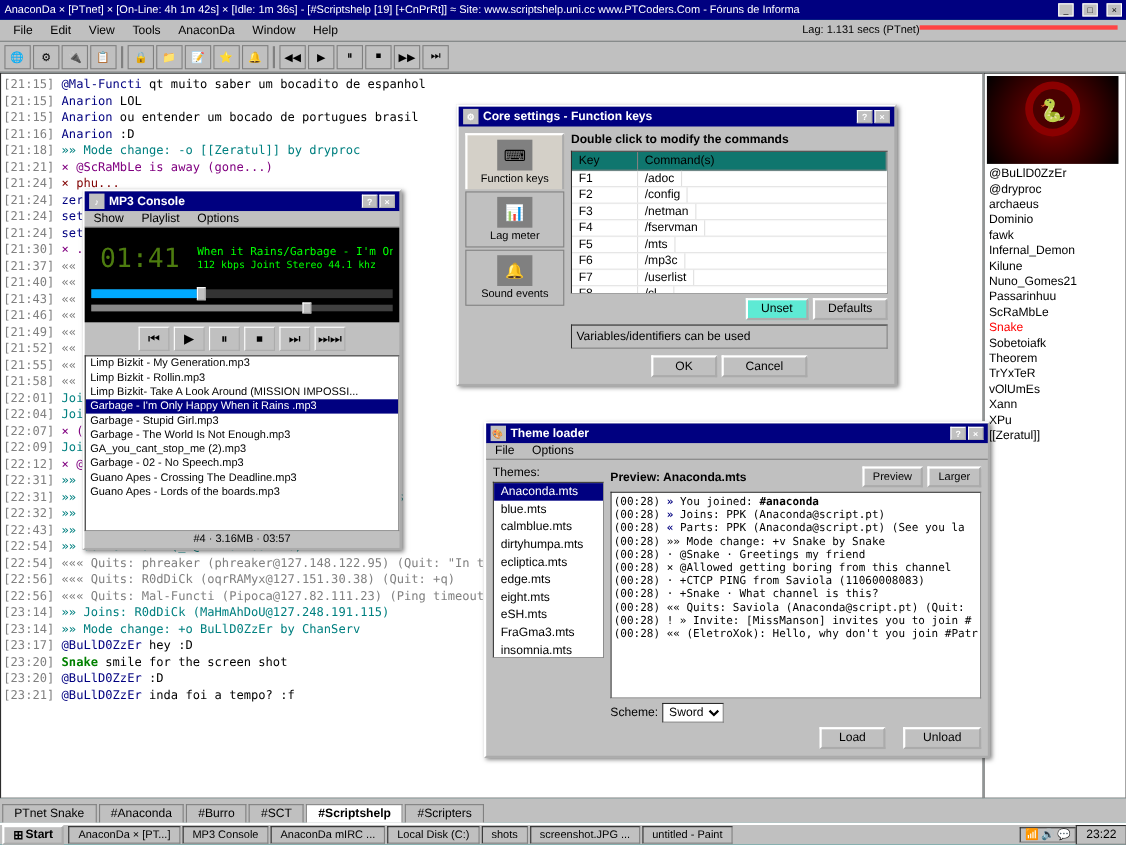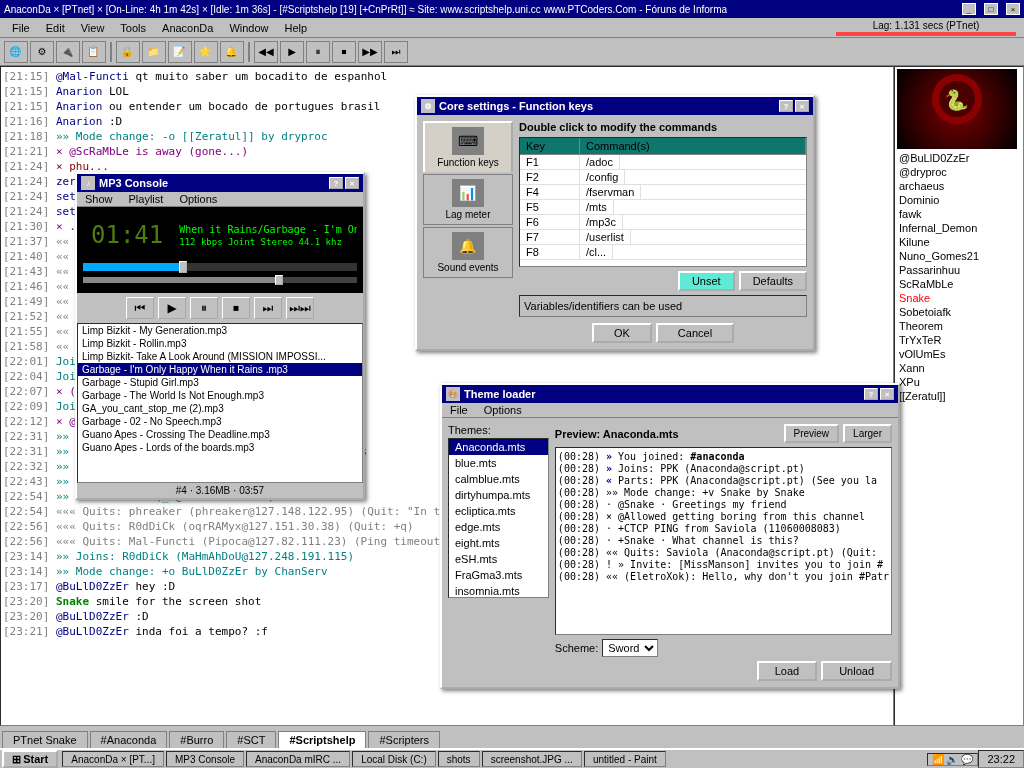--- a/index.html
+++ b/index.html
@@ -108,21 +108,21 @@
 </div>
 
 <div class="menubar">
   <span class="menubar-item">File</span>
   <span class="menubar-item">Edit</span>
   <span class="menubar-item">View</span>
   <span class="menubar-item">Tools</span>
   <span class="menubar-item">AnaconDa</span>
   <span class="menubar-item">Window</span>
   <span class="menubar-item">Help</span>
-  <div style="margin-left:auto;display:flex;flex-direction:column;align-items:center;padding-right:4px;">
+  <div style="margin-left:auto;display:flex;align-items:flex-start;padding-right:4px;">
     <span style="font-size:10px;">Lag: 1.131 secs (PTnet)</span>
     <div style="height:4px;background:#ff4444;width:180px;margin-top:1px;"></div>
   </div>
 </div>
 
 <div class="toolbar">
   <div class="toolbar-btn">🌐</div>
   <div class="toolbar-btn">⚙</div>
   <div class="toolbar-btn">🔌</div>
   <div class="toolbar-btn">📋</div>
@@ -285,20 +285,24 @@
         </div>
         <div class="key-row">
             <div class="key-cell" style="width:60px;">F1</div>
             <div class="key-cell">/adoc</div>
           </div>
         <div class="key-row">
             <div class="key-cell" style="width:60px;">F2</div>
             <div class="key-cell">/config</div>
           </div>
         <div class="key-row">
+            <div class="key-cell" style="width:60px;">F3</div>
+            <div class="key-cell">/netman</div>
+          </div>
+        <div class="key-row">
             <div class="key-cell" style="width:60px;">F4</div>
             <div class="key-cell">/fservman</div>
           </div>
         <div class="key-row">
             <div class="key-cell" style="width:60px;">F5</div>
             <div class="key-cell">/mts</div>
           </div>
         <div class="key-row">
             <div class="key-cell" style="width:60px;">F6</div>
             <div class="key-cell">/mp3c</div>
@@ -447,19 +451,19 @@
         <div class="preview-line">(00:28) «« (EletroXok): Hello, why don't you join #Patr</div>
       </div>
 
       <div style="display:flex;align-items:center;gap:4px;margin-top:4px;">
         <span style="font-size:11px;">Scheme:</span>
         <select style="font-size:11px;background:#fff;border:1px inset #808080;padding:1px;">
           <option>Sword</option>
         </select>
       </div>
 
-      <div style="display:flex;gap:4px;margin-top:4px;justify-content:flex-end;">
+      <div style="display:flex;gap:16px;margin-top:4px;justify-content:flex-end;">
         <button style="padding:2px 16px;background:#c0c0c0;border:2px outset #fff;font-size:11px;cursor:pointer;">Load</button>
         <button style="padding:2px 16px;background:#c0c0c0;border:2px outset #fff;font-size:11px;cursor:pointer;">Unload</button>
       </div>
     </div>
   </div>
 </div>
 
 </body></html>

